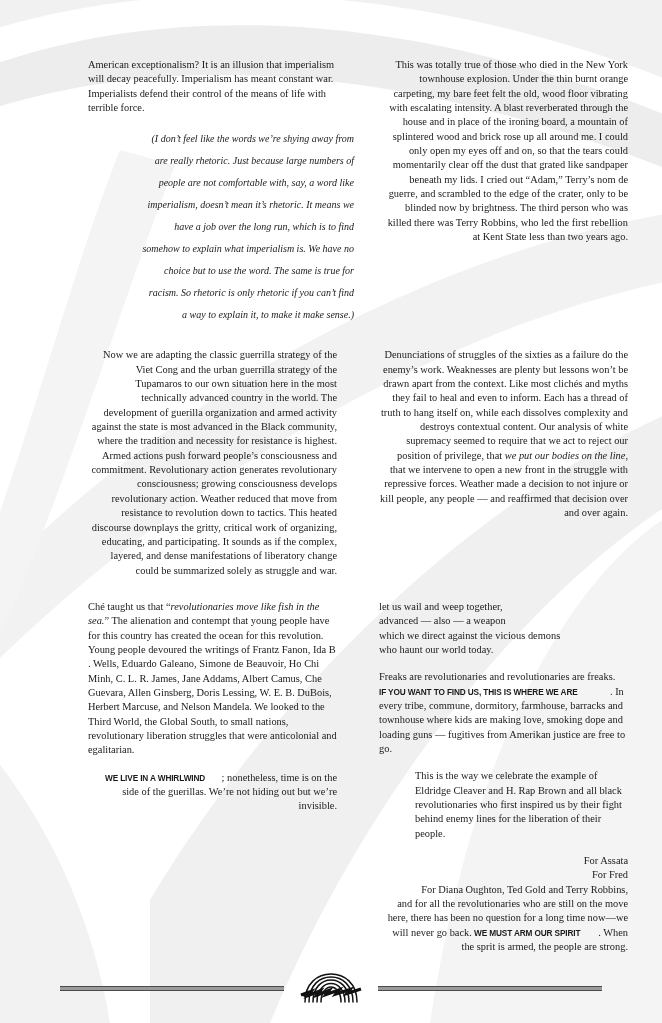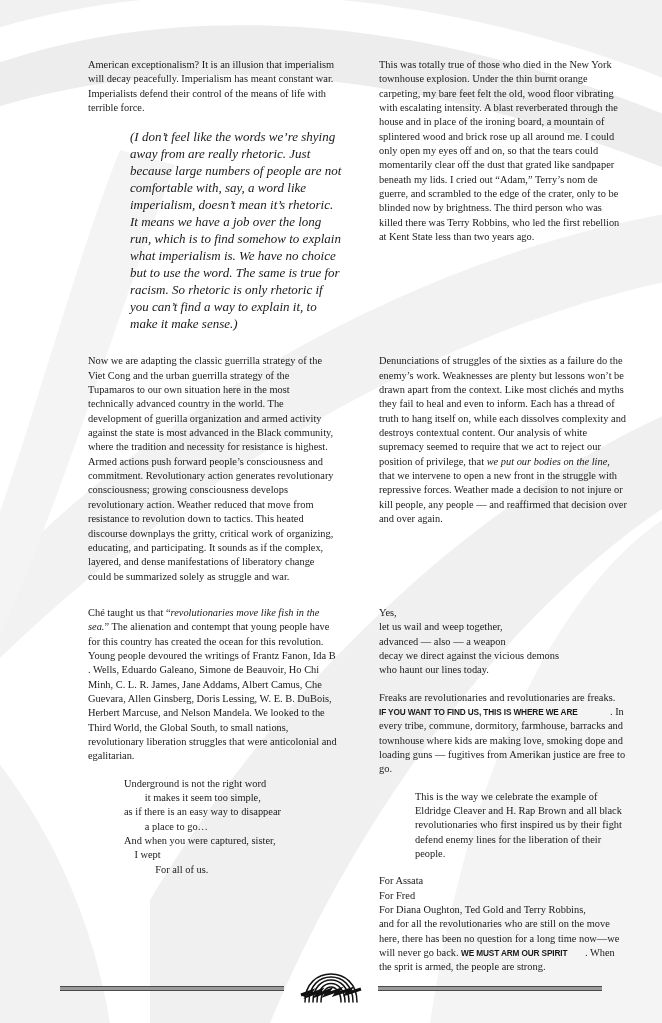--- a/index.html
+++ b/index.html
@@ -43,28 +43,28 @@
     width: 249px;
     flex: 0 0 249px;
   }
   p {
     margin: 0 0 13px 0;
     font-size: 10.4px;
     line-height: 14.35px;
     text-align: left;
     hyphens: none;
   }
-  p:last-child { margin-bottom: 0; }
+  p:last-child { margin-bottom: 0; text-align: right; }
 
   .indent-block {
-    margin-left: 42px;
+    margin-left: 54px;
     width: 212px;
     font-style: italic;
-    font-size: 13px;
-    line-height: 17px;
+    font-size: 10px;
+    line-height: 22px;
   }
   .indent-plain {
     margin-left: 36px;
     width: 215px;
   }
   em, .ital { }
 
   
   .display {
     font-family: "Liberation Sans Narrow", "Liberation Sans", sans-serif;
@@ -154,32 +154,26 @@
         <p>Now we are adapting the classic guerrilla strategy of the Viet Cong and the urban guerrilla strategy of the Tupamaros to our own situation here in the most technically advanced country in the world. The development of guerilla organization and armed activity against the state is most advanced in the Black community, where the tradition and necessity for resistance is highest. Armed actions push forward people’s consciousness and commitment. Revolutionary action generates revolutionary consciousness; growing consciousness develops revolutionary action. Weather reduced that move from resistance to revolution down to tactics. This heated discourse downplays the gritty, critical work of organizing, educating, and participating. It sounds as if the complex, layered, and dense manifestations of liberatory change could be summarized solely as struggle and war.</p>
       </div>
       <div class="col">
         <p>Denunciations of struggles of the sixties as a failure do the enemy’s work. Weaknesses are plenty but lessons won’t be drawn apart from the context. Like most clichés and myths they fail to heal and even to inform. Each has a thread of truth to hang itself on, while each dissolves complexity and destroys contextual content. Our analysis of white supremacy seemed to require that we act to reject our position of privilege, that <em>we put our bodies on the line</em>, that we intervene to open a new front in the struggle with repressive forces. Weather made a decision to not injure or kill people, any people — and reaffirmed that decision over and over again.</p>
       </div>
     </div>
 
     <div class="section">
       <div class="col">
         <p>Ché taught us that “<em>revolutionaries move like fish in the sea.</em>” The alienation and contempt that young people have for this country has created the ocean for this revolution. Young people devoured the writings of Frantz Fanon, Ida B . Wells, Eduardo Galeano, Simone de Beauvoir, Ho Chi Minh, C. L. R. James, Jane Addams, Albert Camus, Che Guevara, Allen Ginsberg, Doris Lessing, W. E. B. DuBois, Herbert Marcuse, and Nelson Mandela. We looked to the Third World, the Global South, to small nations, revolutionary liberation struggles that were anticolonial and egalitarian.</p>
-        <p class="poem indent-plain">Underground is not the right word
-        it makes it seem too simple,
-as if there is an easy way to disappear
-        a place to go…
-And when you were captured, sister,
-    I wept
-            For all of us.</p>
+        <p><span class="display">WE LIVE IN A WHIRLWIND</span>; nonetheless, time is on the side of the guerillas. We’re not hiding out but we’re invisible.</p>
       </div>
       <div class="col">
-        <p class="poem"><span class="poem-line">Yes,</span><span class="poem-line ital">let us wail and weep together,</span><span class="poem-line">advanced — also — a weapon</span><span class="poem-line">decay we direct against the vicious demons</span><span class="poem-line">who haunt our lines today.</span></p>
+        <p class="poem"><span class="poem-line ital">let us wail and weep together,</span><span class="poem-line">advanced — also — a weapon</span><span class="poem-line">which we direct against the vicious demons</span><span class="poem-line">who haunt our world today.</span></p>
         <p>Freaks are revolutionaries and revolutionaries are freaks. <span class="display">IF YOU WANT TO FIND US, THIS IS WHERE WE ARE</span>. In every tribe, commune, dormitory, farmhouse, barracks and townhouse where kids are making love, smoking dope and loading guns — fugitives from Amerikan justice are free to go.</p>
-        <p class="indent-plain">This is the way we celebrate the example of Eldridge Cleaver and H. Rap Brown and all black revolutionaries who first inspired us by their fight defend enemy lines for the liberation of their people.</p>
+        <p class="indent-plain">This is the way we celebrate the example of Eldridge Cleaver and H. Rap Brown and all black revolutionaries who first inspired us by their fight behind enemy lines for the liberation of their people.</p>
         <p><span class="ital poem-line">For Assata</span><span class="ital poem-line">For Fred</span><span class="ital poem-line">For Diana Oughton, Ted Gold and Terry Robbins,</span>and for all the revolutionaries who are still on the move here, there has been no question for a long time now—we will never go back. <span class="display">WE MUST ARM OUR SPIRIT</span>. When the sprit is armed, the people are strong.</p>
       </div>
     </div>
 
   </div>
 
   <div class="footer">
     <div class="rule"></div>
     <div class="emblem">
       <svg width="66" height="34" viewBox="0 0 66 34" xmlns="http://www.w3.org/2000/svg" aria-hidden="true">

